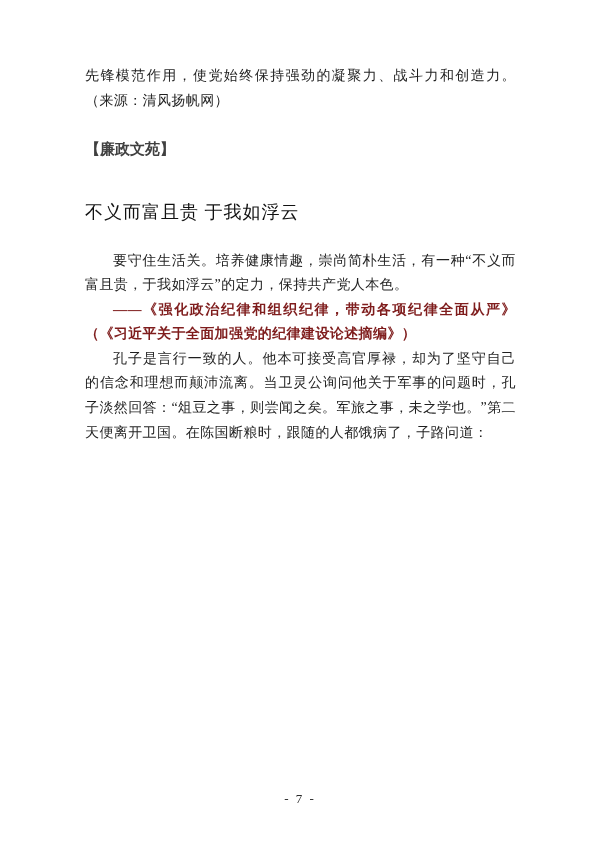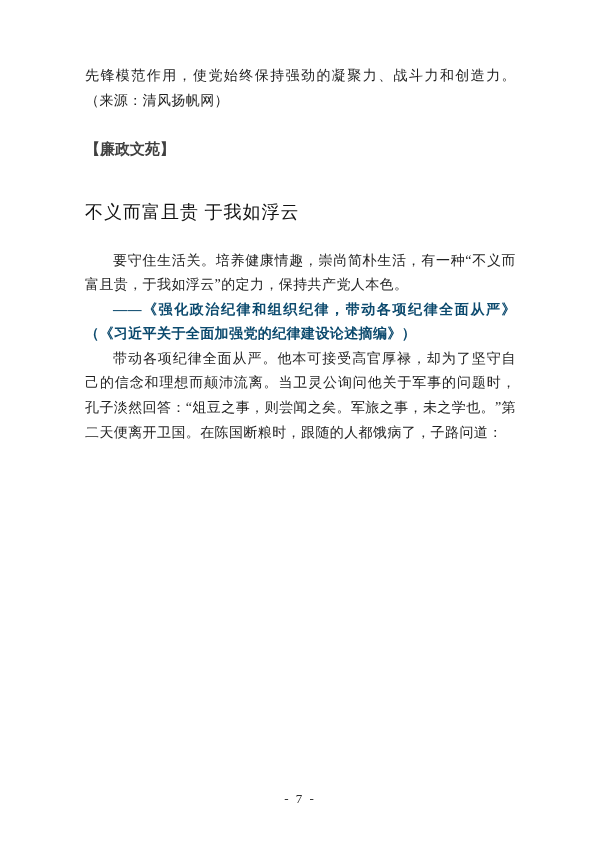--- a/index.html
+++ b/index.html
@@ -56,21 +56,21 @@
     font-size: 14px;
     line-height: 24.6px;
     letter-spacing: 0.4px;
     text-align: justify;
     text-justify: inter-ideograph;
     text-indent: 2em;
     margin: 0;
   }
   .article-body p.para.bold {
     font-weight: bold;
-    color: #0c4a6e;
+    color: #7f1d1d;
   }
   .page-number {
     position: absolute;
     top: 791px;
     left: 0;
     width: 600px;
     text-align: center;
     font-size: 13px;
     letter-spacing: 2px;
     color: #2a2a2a;
@@ -83,18 +83,18 @@
   <div class="content">
     <p class="leading-para">先锋模范作用，使党始终保持强劲的凝聚力、战斗力和创造力。（来源：清风扬帆网）</p>
 
     <p class="section-label">【廉政文苑】</p>
 
     <h1 class="article-title">不义而富且贵  于我如浮云</h1>
 
     <div class="article-body">
         <p class="para">要守住生活关。培养健康情趣，崇尚简朴生活，有一种“不义而富且贵，于我如浮云”的定力，保持共产党人本色。</p>
         <p class="para bold">——《强化政治纪律和组织纪律，带动各项纪律全面从严》（《习近平关于全面加强党的纪律建设论述摘编》）</p>
-        <p class="para">带动各项纪律全面从严。他本可接受高官厚禄，却为了坚守自己的信念和理想而颠沛流离。当卫灵公询问他关于军事的问题时，孔子淡然回答：“俎豆之事，则尝闻之矣。军旅之事，未之学也。”第二天便离开卫国。在陈国断粮时，跟随的人都饿病了，子路问道：</p>
+        <p class="para">孔子是言行一致的人。他本可接受高官厚禄，却为了坚守自己的信念和理想而颠沛流离。当卫灵公询问他关于军事的问题时，孔子淡然回答：“俎豆之事，则尝闻之矣。军旅之事，未之学也。”第二天便离开卫国。在陈国断粮时，跟随的人都饿病了，子路问道：</p>
       </div>
   </div>
 
   <div class="page-number">- 7 -</div>
 </div>
 
 </body></html>

